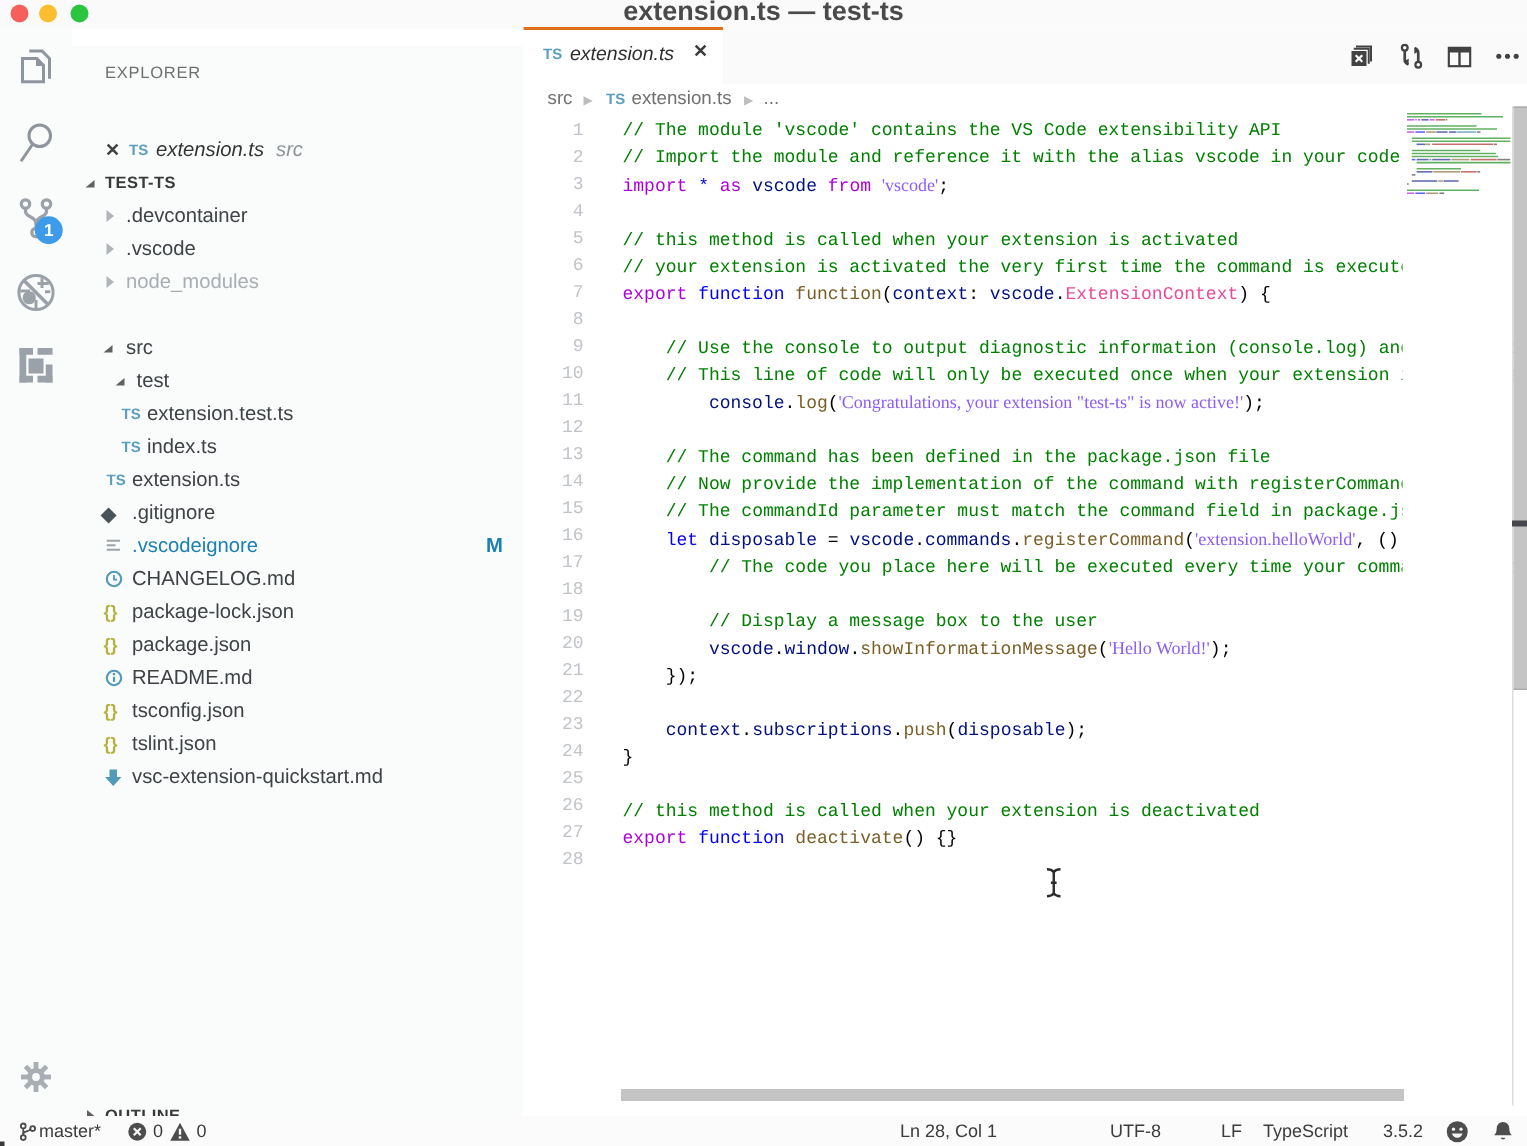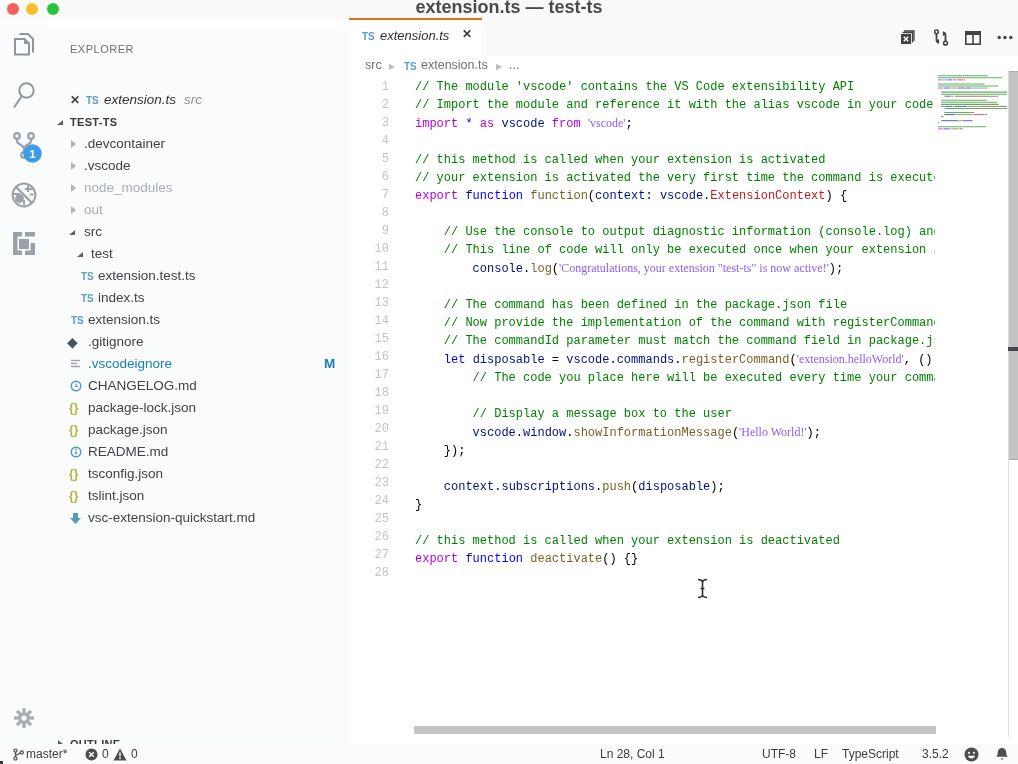--- a/index.html
+++ b/index.html
@@ -47,21 +47,21 @@
   font-family:"Liberation Mono", monospace; font-size:12px; line-height:18px; color:#c0c4c9; }
 #lines { position:absolute; top:0; left:66px; width:620px;
   font-family:"Liberation Mono", monospace; font-size:12px; line-height:18px; color:#000;
   white-space:pre; }
 .cm { color:#008000; }
 .kw { color:#af00db; }
 .kb { color:#0000ff; }
 .st { color:#8b5cf6;font-family:Liberation Serif, serif; }
 .fn { color:#795e26; }
 .vr { color:#001080; }
-.ty { color:#b91c1c; }
+.ty { color:#ec4899; }
 
 #minimap { position:absolute; top:51px; left:586px; width:74px; height:674px; background:#ffffff; }
 #vtrack { position:absolute; top:52px; left:659px; width:1px; height:666px; background:#dcdcdc; }
 #vscroll { position:absolute; top:52px; left:660px; width:9px; height:389px; background:#c4c4c4; border-top:1px solid #ababab; border-bottom:1px solid #ababab; }
 #vcursor { position:absolute; top:328px; left:659px; width:10px; height:4px; background:#46464d; }
 #hscroll { position:absolute; top:707px; left:65px; width:522px; height:8px; background:#c4c4c4; }
 
 
 #statusbar { position:absolute; top:744px; left:0; width:1018px; height:20px;
   background:#fbfbfb; font-size:12px; color:#3c3c3c; line-height:20px; }
@@ -169,24 +169,20 @@
         <span class="twist-closed" style="left:23px;top:7px;"></span>
         <span style="position:absolute;left:36px;">.devcontainer</span>
       </div>
     <div class="row dim" style="top:146px;">
         <span class="twist-closed" style="left:23px;top:7px;"></span>
         <span style="position:absolute;left:36px;">node_modules</span>
       </div>
     <div class="row" style="top:124px;">
         <span class="twist-closed" style="left:23px;top:7px;"></span>
         <span style="position:absolute;left:36px;">.vscode</span>
-      </div>
-    <div class="row dim" style="top:168px;">
-        <span class="twist-closed" style="left:23px;top:7px;"></span>
-        <span style="position:absolute;left:36px;">out</span>
       </div>
     <div class="row" style="top:190px;">
         <span class="twist-open" style="left:21px;top:9px;"></span>
         <span style="position:absolute;left:36px;">src</span>
       </div>
     <div class="row" style="top:212px;">
         <span class="twist-open" style="left:29px;top:9px;"></span>
         <span style="position:absolute;left:43px;">test</span>
       </div>
     <div class="row" style="top:234px;">
@@ -413,21 +409,21 @@
     <span class="sb-item" style="left:102px;">0</span>
     <svg class="abs" style="left:113px;top:3.5px;" width="14" height="13" viewBox="0 0 14 13">
       <path d="M7 0.5 L13.5 12.5 H0.5 Z" fill="#4d4d4d"></path>
       <rect x="6.2" y="4.5" width="1.6" height="4" fill="#f6f6f6"></rect>
       <rect x="6.2" y="9.5" width="1.6" height="1.6" fill="#f6f6f6"></rect>
     </svg>
     <span class="sb-item" style="left:131px;">0</span>
 
     <span class="sb-item" style="left:600px;">Ln 28, Col 1</span>
     <span class="sb-item" style="left:684px;margin-top:22px;">Tab Size: 4</span>
-    <span class="sb-item" style="left:762px;">UTF-8</span>
+    <span class="sb-item" style="left:740px;">UTF-8</span>
     <span class="sb-item" style="left:814px;">LF</span>
     <span class="sb-item" style="left:842px;">TypeScript</span>
     <span class="sb-item" style="left:922px;">3.5.2</span>
     <svg class="abs" style="left:964px;top:3px;" width="15" height="15" viewBox="0 0 15 15">
       <circle cx="7.5" cy="7.5" r="7" fill="#4d4d4d"></circle>
       <circle cx="5" cy="5.8" r="1.1" fill="#f6f6f6"></circle>
       <circle cx="10" cy="5.8" r="1.1" fill="#f6f6f6"></circle>
       <path d="M4 8.7 a3.6 3.6 0 0 0 7 0 z" fill="#f6f6f6"></path>
     </svg>
     <svg class="abs" style="left:995px;top:3px;" width="14" height="15" viewBox="0 0 14 15">

